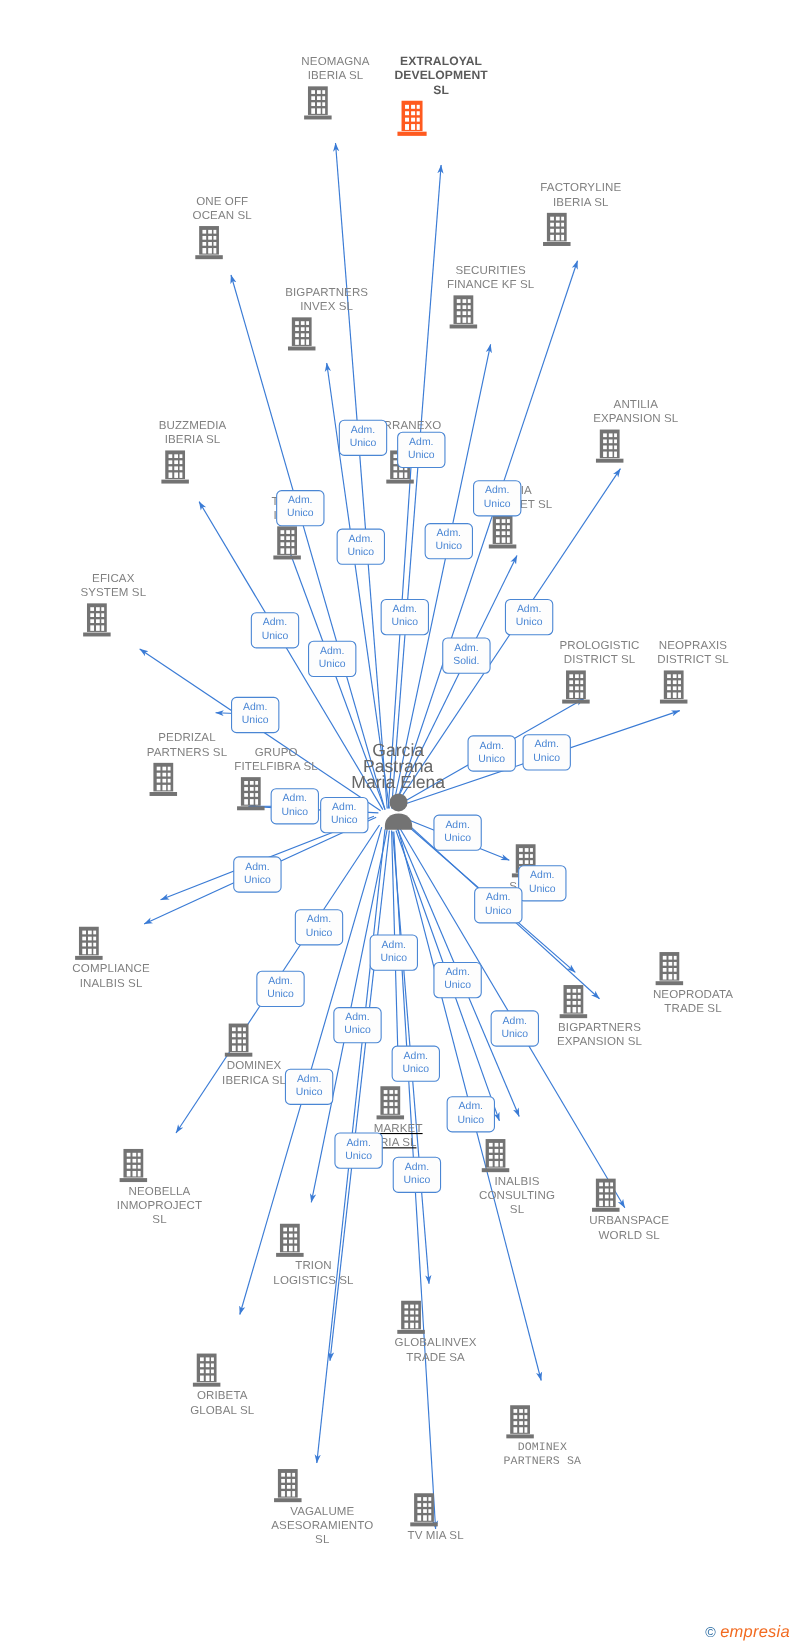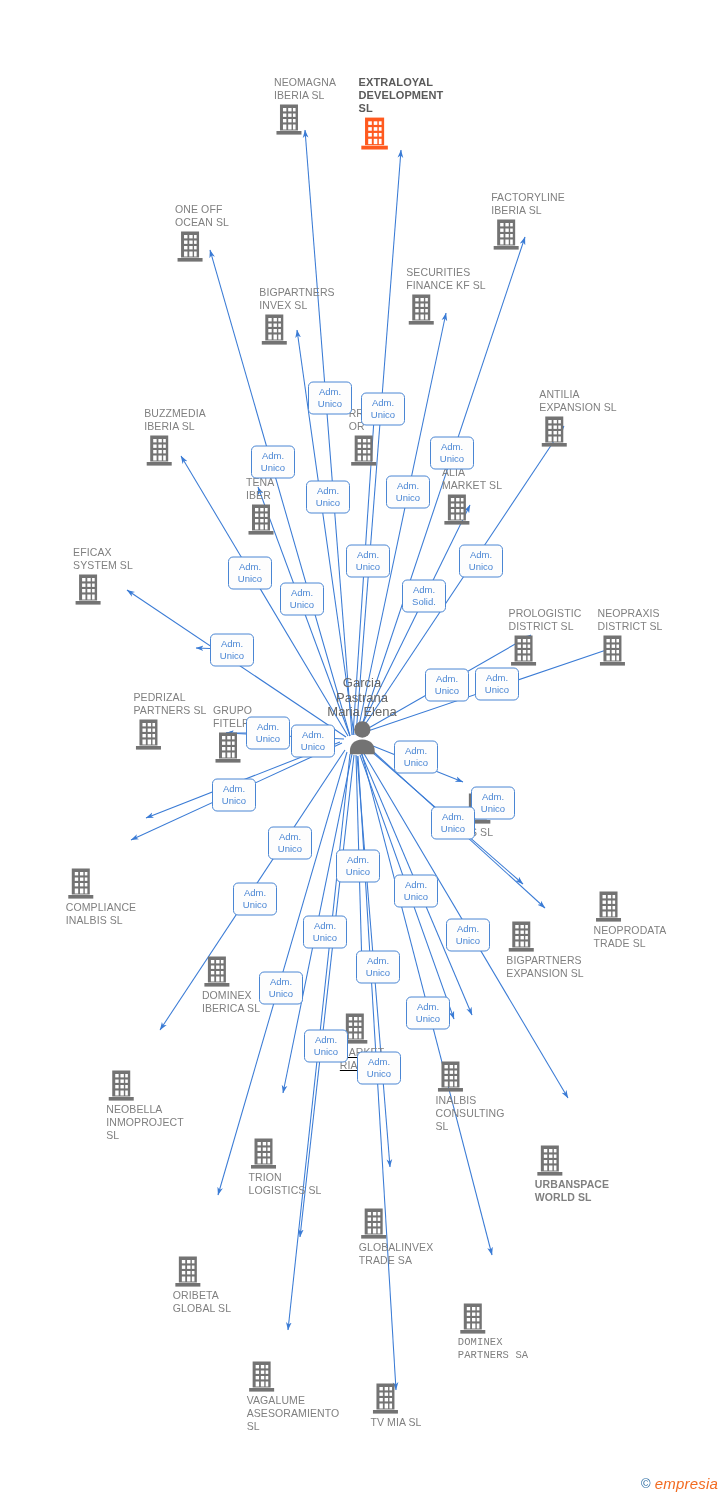--- a/index.html
+++ b/index.html
@@ -4,36 +4,36 @@
 <style>
   html,body{margin:0;padding:0;background:#ffffff;}
   body{
     width:728px;height:1500px;position:relative;overflow:hidden;
     font-family:"Liberation Sans", sans-serif;
   }
   #canvas{position:absolute;inset:0;width:728px;height:1500px;}
   svg.edges{position:absolute;left:0;top:0;width:728px;height:1500px;}
 
   
-  .node{position:absolute;transform:translate(-50%,0);margin-top:26px;}
+  .node{position:absolute;transform:translate(-50%,0);text-align:center;}
   .node .lbl{
     font-size:10.5px;line-height:13px;color:#808080;
     letter-spacing:.1px;white-space:pre-line;
   }
   .node.focus .lbl{color:#5a5a5a;font-weight:bold;font-size:11px;}
   .node .ico{display:block;margin:1px auto 0;}
   .node.below .lbl{margin-top:1px;}
 
   
   .bld{display:inline-block;}
   .bld svg{display:block;}
 
   
   .person{position:absolute;transform:translate(-50%,0);text-align:center;}
-  .person .pname{font-size:13px;line-height:14.5px;color:#666;white-space:pre-line;}
+  .person .pname{font-size:16px;line-height:14.5px;color:#666;white-space:pre-line;}
   .person .pico{display:block;margin:0 auto;}
 
   
   .chip{
     position:absolute;transform:translate(-50%,-50%);
     box-sizing:border-box;
     width:44px;padding:3px 2px 4px;
     background:#fdfdfd;border:1px solid #4a86d4;border-radius:5px;
     color:#4a86d4;font-size:9.5px;line-height:12px;text-align:center;
     white-space:pre-line;
@@ -702,21 +702,21 @@
               <rect x="19" y="16" width="2.6" height="3.4"></rect>
               <rect x="9" y="21.5" width="3.4" height="5"></rect>
               <rect x="14.2" y="21.5" width="3.4" height="5"></rect>
               <rect x="19" y="21.5" width="2.6" height="5"></rect>
             </g>
           </svg>
         </span>
         <div class="lbl">TRION
 LOGISTICS  SL</div>
       </div>
-      <div class="node below" style="left: 572px; top: 1117px; font-weight: bold;">
+      <div class="node below" style="left: 572px; top: 1069px;">
         <span class="ico bld">
           <svg width="30" height="33" viewBox="0 0 30 33">
             <rect x="6" y="1.5" width="18" height="26" fill="#737373"></rect>
             <rect x="2.5" y="28" width="25" height="3.6" fill="#737373"></rect>
             <g fill="#ffffff">
               <rect x="9" y="5" width="3.4" height="3.4"></rect>
               <rect x="14.2" y="5" width="3.4" height="3.4"></rect>
               <rect x="19" y="5" width="2.6" height="3.4"></rect>
               <rect x="9" y="10.5" width="3.4" height="3.4"></rect>
               <rect x="14.2" y="10.5" width="3.4" height="3.4"></rect>

